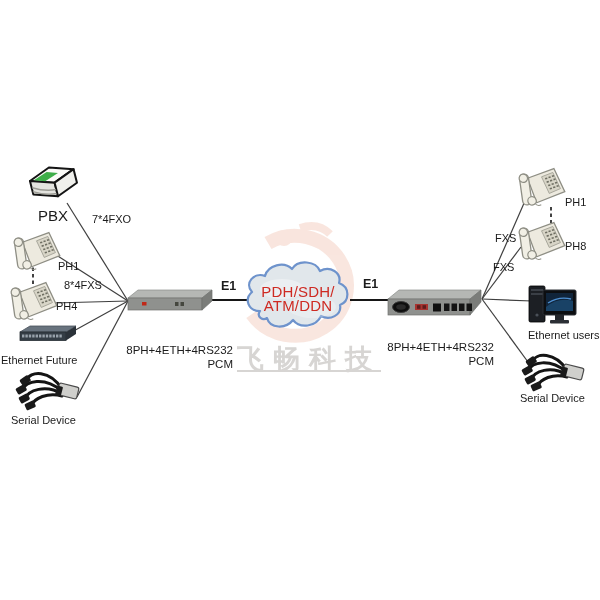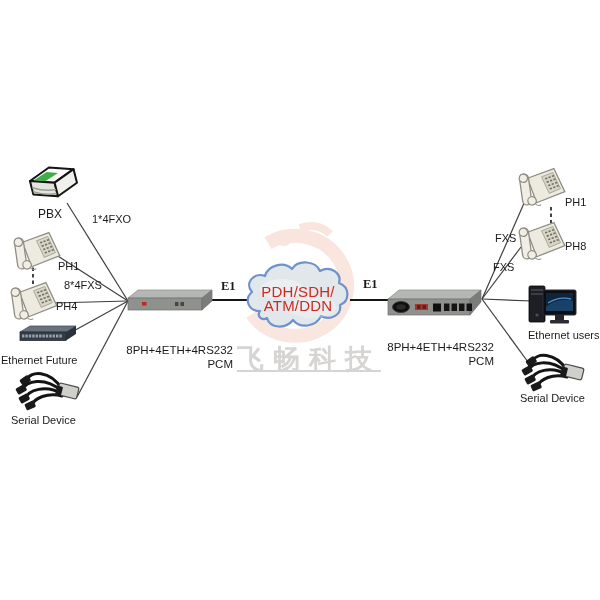--- a/index.html
+++ b/index.html
@@ -2,21 +2,21 @@
 <html><head>
 <meta charset="utf-8">
 <style>
   html,body{margin:0;padding:0;background:#fff;}
   #canvas{
     position:relative;width:600px;height:600px;background:#ffffff;overflow:hidden;
     font-family:"Liberation Sans","DejaVu Sans",sans-serif;color:#1b1b1b;
   }
   .abs{position:absolute;}
   .lbl{position:absolute;font-size:11px;white-space:nowrap;color:#1b1b1b;}
-  .lbl-b{font-weight:bold;font-size:12.5px;font-family:Liberation Serif, serif;}
+  .lbl-b{font-weight:bold;font-size:12.5px;}
   .pcm-caption{position:absolute;width:112px;text-align:right;font-size:11.5px;line-height:14px;}
   .cloud-text{
     position:absolute;left:0;top:26px;width:112px;text-align:center;
     font-size:15px;font-weight:normal;line-height:13.5px;color:#ce2a22;letter-spacing:.2px;
   }
   .wm-cn{
     position:absolute;left:237px;top:341px;font-size:27px;letter-spacing:9px;
     color:#d7d5d3;font-weight:bold;text-decoration:underline;
   }
   .wm-en{
@@ -68,22 +68,22 @@
     <svg width="62" height="50" viewBox="0 0 62 50">
       <g transform="rotate(-10 31 25)">
         <polygon points="9,17 30,7 54,13 33,23" fill="#fbfbf8" stroke="#141414" stroke-width="2" stroke-linejoin="round"></polygon>
         <polygon points="9,17 33,23 34,37 10,31" fill="#e4e4df" stroke="#141414" stroke-width="2" stroke-linejoin="round"></polygon>
         <polygon points="33,23 54,13 55,27 34,37" fill="#f0f0ec" stroke="#141414" stroke-width="2" stroke-linejoin="round"></polygon>
         <polygon points="13,17 27,11 38,14 24,20" fill="#3fae49"></polygon>
         <path d="M10 24 q12 6 23 6 M10 28 q12 6 23 6" stroke="#9b9b94" stroke-width="1.5" fill="none"></path>
       </g>
     </svg>
   </div>
-  <div class="lbl" style="left:38px;top:207px;font-size:12px">PBX</div>
-  <div class="lbl" style="left:92px;top:213px">1*4FXO</div>
+  <div class="lbl" style="left:38px;top:207px;font-size:15px">PBX</div>
+  <div class="lbl" style="left:92px;top:213px">7*4FXO</div>
 
   <div class="abs" style="left:12px;top:229px">
     <svg width="50" height="44" viewBox="0 0 50 44">
       <g transform="rotate(-14 25 22)">
         <path d="M13 10 L41 7 L46 32 L16 36 Z" fill="#edeadf" stroke="#8e8e84" stroke-width="1.3"></path>
         <path d="M27 12 L39 10.5 L42.5 28 L30.5 30 Z" fill="#d8d5c7" stroke="#a09f93" stroke-width="0.8"></path>
         <g fill="#6e6e62">
           <rect x="30" y="14" width="2.2" height="1.6"></rect>
             <rect x="33.6" y="13.6" width="2.2" height="1.6"></rect>
             <rect x="37.2" y="13.2" width="2.2" height="1.6"></rect>

